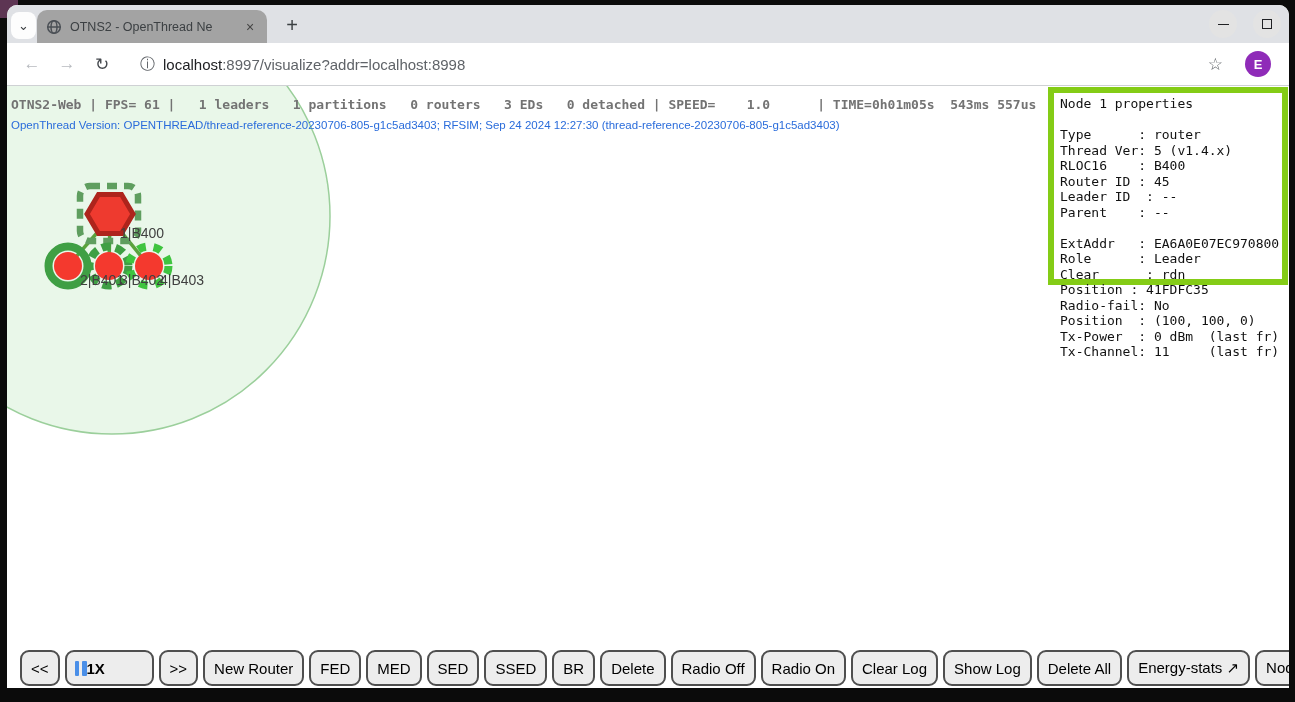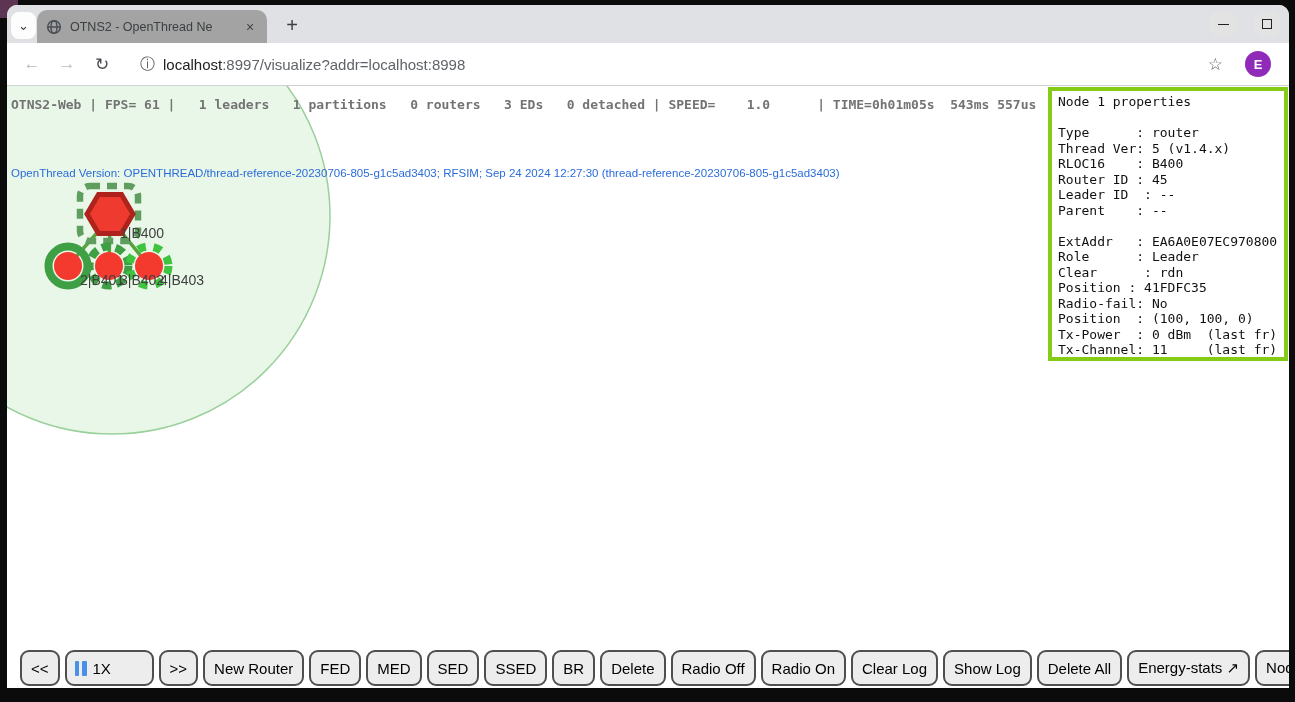--- a/index.html
+++ b/index.html
@@ -45,31 +45,31 @@
 
   
   .canvas { flex:1; position:relative; background:#fff; overflow:hidden; }
   .net-svg { position:absolute; left:0; top:0; overflow:visible; }
   .statline1 { position:absolute; left:4px; top:11px; font:bold 13px "DejaVu Sans Mono", monospace;
                color:#737373; white-space:pre; }
   .statline2 { position:absolute; left:4px; top:33px; font:11.5px "Liberation Sans", sans-serif;
                white-space:pre; }
   .node-label { position:absolute; font-size:14px; color:#404040; white-space:nowrap; }
 
-  .panel { position:absolute; top:1px; right:1px; width:240px; height:274px; background:#fff;
-           border:4px solid #84cc16; padding:3px 0 0 6px;
+  .panel { position:absolute; top:1px; right:1px; width:240px; height:198px; background:#fff;
+           border:6px solid #84cc16; padding:3px 0 0 6px;
            font:13px "DejaVu Sans Mono", monospace; line-height:15.5px; color:#111;margin-left:24px; }
   .panel div { white-space:pre; }
 
   
   .toolbar { position:absolute; left:13px; bottom:2px; height:36px; display:flex; gap:5px; }
   .tbtn { display:flex; align-items:center; justify-content:center; padding:0 9px;
           background:#ededed; border:2.5px solid #4f4f4f; border-radius:9px;
           font-size:15px; color:#000; white-space:nowrap; cursor:pointer; }
-  .tbtn-speed { width:89px; justify-content:flex-start; gap:6px; padding:0 8px; }
+  .tbtn-speed { width:89px; justify-content:flex-start; padding:0 8px;font-weight:bold; }
   .pause-ic { display:flex; gap:3px; }
   .pause-ic i { display:block; width:4.5px; height:15px; border-radius:1px; }
 </style>
 </head>
 <body>
 
 <div class="corner-tl"></div>
 
 <div class="window">
 
@@ -134,21 +134,21 @@
       <circle cx="142" cy="180" r="19.5" fill="none" stroke-width="8" stroke-dasharray="8 8" stroke="#3fc43f"></circle>
       <circle cx="142" cy="180" r="14" fill="#f4392e"></circle>
     </svg>
 
     <div class="node-label" style="left:113px; top:139px;">1|B400</div>
     <div class="node-label" style="left:73px;  top:186px;">2|B401</div>
     <div class="node-label" style="left:113px; top:186px;text-align:right;">3|B402</div>
     <div class="node-label" style="left:153px; top:186px;">4|B403</div>
 
     <div class="statline1">OTNS2-Web | FPS= 61 |   1 leaders   1 partitions   0 routers   3 EDs   0 detached | SPEED=    1.0      | TIME=0h01m05s  543ms 557us</div>
-    <div class="statline2" style="color: rgb(42, 108, 219); margin-top: 48px;">OpenThread Version: OPENTHREAD/thread-reference-20230706-805-g1c5ad3403; RFSIM; Sep 24 2024 12:27:30 (thread-reference-20230706-805-g1c5ad3403)</div>
+    <div class="statline2" style="color: rgb(42, 108, 219);">OpenThread Version: OPENTHREAD/thread-reference-20230706-805-g1c5ad3403; RFSIM; Sep 24 2024 12:27:30 (thread-reference-20230706-805-g1c5ad3403)</div>
 
     <div class="panel">
         <div>Node 1 properties</div>
         <div> </div>
         <div>Type      : router</div>
         <div>Thread Ver: 5 (v1.4.x)</div>
         <div>RLOC16    : B400</div>
         <div>Router ID : 45</div>
         <div>Leader ID  : --</div>
         <div>Parent    : --</div>

